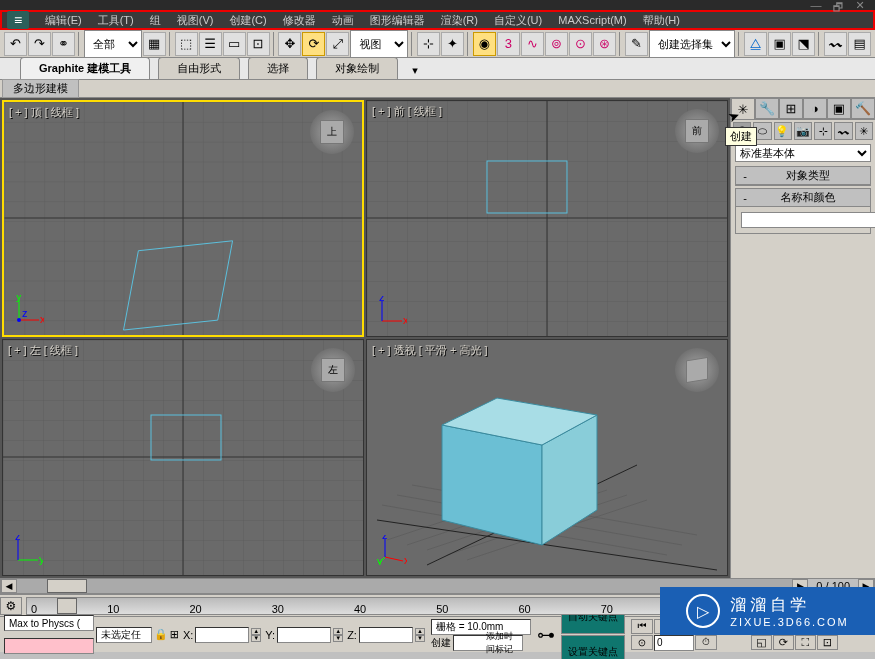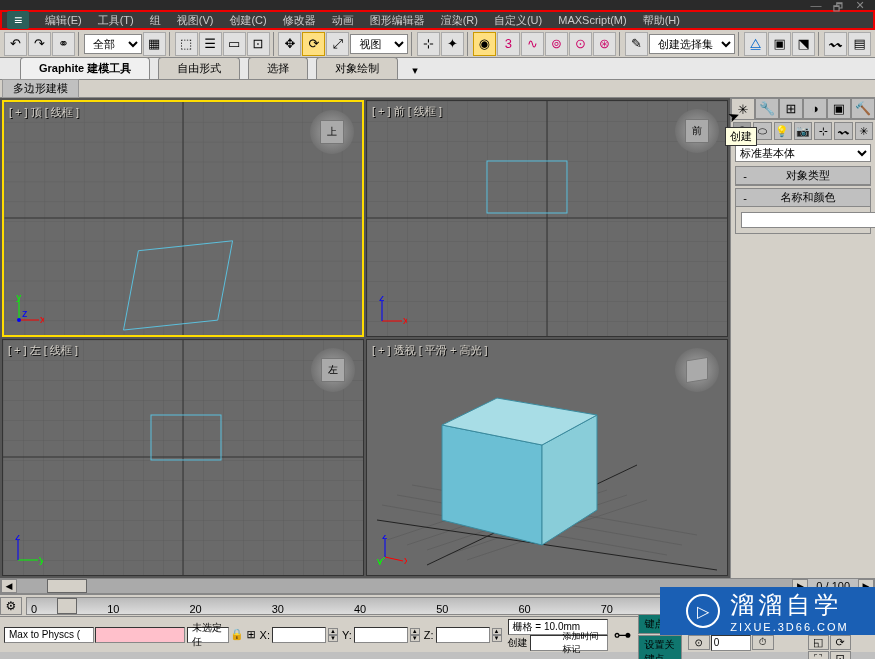--- a/index.html
+++ b/index.html
@@ -15,21 +15,21 @@
     .app-icon-menu { width: 22px; height: 18px; background: #2c5f5a; border-radius: 2px; margin-right: 8px; display: flex; align-items: center; justify-content: center; color: #fff; font-size: 14px; }
     .menu-item { color: #ccc; padding: 0 8px; cursor: pointer; white-space: nowrap; }
     
     
     .toolbar-row { height: 28px; background: #d4d0c8; display: flex; align-items: center; padding: 0 4px; border-bottom: 1px solid #888; gap: 1px; }
     .tool-btn { width: 24px; height: 24px; border: 1px solid #aaa; background: #e0e0e0; display: flex; align-items: center; justify-content: center; cursor: pointer; font-size: 13px; }
     .tool-btn.active { background: #ffe080; border-color: #cc9900; }
     .tool-btn.blue { color: #0066cc; }
     .tool-btn.magenta { color: #cc0066; }
     .tool-sep { width: 3px; height: 24px; border-left: 1px solid #888; margin: 0 2px; }
-    .tool-dropdown { height: 20px; border: 1px solid #888; background: #fff; padding: 0 4px; font-size: 11px; }
+    .tool-dropdown { height: 28px; border: 1px solid #888; background: #fff; padding: 0 4px; font-size: 11px; }
     
     
     .ribbon-tabs { height: 22px; background: #e8e8e8; display: flex; align-items: flex-end; padding-left: 20px; border-bottom: 1px solid #888; }
     .ribbon-tab { padding: 3px 18px; border: 1px solid #888; border-bottom: none; background: #d4d0c8; border-radius: 4px 4px 0 0; margin-right: 8px; cursor: pointer; }
     .ribbon-tab.active { background: #f0f0f0; font-weight: bold; }
     .ribbon-mode { padding: 2px 6px; }
     
     .ribbon-sub { height: 18px; background: #d4d0c8; display: flex; align-items: center; padding-left: 2px; border-bottom: 1px solid #888; }
     .ribbon-sub-tab { padding: 1px 10px; background: #c0c0c0; border: 1px solid #999; cursor: pointer; }
     
@@ -100,21 +100,21 @@
     .playback { display: flex; gap: 1px; }
     .play-btn { width: 22px; height: 15px; border: 1px solid #888; background: #d4d0c8; cursor: pointer; font-size: 10px; display:flex; align-items:center; justify-content:center;}
     
     .nav-btns { display: flex; flex-wrap: wrap; width: 92px; gap: 1px; }
     .nav-btn { width: 21px; height: 15px; border: 1px solid #888; background: #d4d0c8; cursor: pointer; font-size: 11px; display:flex; align-items:center; justify-content:center;}
     
     
     .watermark { position: absolute; bottom: 24px; right: 0; width: 215px; height: 48px; background: #1a5fb4; display: flex; align-items: center; justify-content: center; gap: 10px; z-index: 200; }
     .watermark-icon { width: 34px; height: 34px; border: 2px solid #fff; border-radius: 50%; display: flex; align-items: center; justify-content: center; color: #fff; font-size: 16px; }
     .watermark-text { color: #fff; display: flex; flex-direction: column; }
-    .watermark-title { font-size: 24px; letter-spacing: 4px; }
+    .watermark-title { font-size: 16px; letter-spacing: 4px; }
     .watermark-url { font-size: 11px; letter-spacing: 2px; }
     
     .cursor-arrow { position: absolute; top: 108px; right: 135px; z-index: 150; font-size: 14px; transform: rotate(-20deg); }
   </style>
 </head>
 <body>
 
 <div class="title-bar">
   <div class="window-controls">
     <div class="window-ctrl">—</div>
@@ -361,21 +361,21 @@
         <span>60</span>
           <span>70</span>
           <span>80</span>
         <span>90</span>
           <span>100</span>
       </div>
     </div>
   </div>
 
   <div class="status-row">
-    <div style="display:flex;flex-direction:row;gap:1px;">
+    <div style="display:flex;flex-direction:column;gap:7px;">
       <div class="status-box" style="width:90px">Max to Physcs (</div>
       <div class="status-box" style="width:90px;background:#ffc0cb"></div>
     </div>
     <div class="status-box" style="width:56px">未选定任</div>
     <span>🔒</span>
     <span>⊞</span>
 
     <span class="coord-label">X:</span>
     <input class="coord-input" value="" style="">
     <span class="spinner">
@@ -394,21 +394,21 @@
     <input class="coord-input" value="" style="">
     <span class="spinner">
         <span class="spin-btn">▲</span>
         <span class="spin-btn">▼</span>
       </span>
 
     <div style="display:flex;flex-direction:column;gap:0;margin-left:4px;">
       <div class="status-box" style="width:100px">栅格 = 10.0mm</div>
       <div style="display:flex;align-items:center;gap:2px;">
         <span style="font-size:10px;">创建</span>
-        <div class="status-box" style="width:78px;font-size:9px;padding-left:32px;">添加时间标记</div>
+        <div class="status-box" style="width:70px;font-size:9px;padding-left:32px;">添加时间标记</div>
       </div>
     </div>
 
     <span style="font-size:18px;margin:0 4px;">⊶</span>
 
     <div class="autokey-section">
       <div class="autokey-btn">自动关键点</div>
       <div class="autokey-btn">设置关键点</div>
     </div>
 

